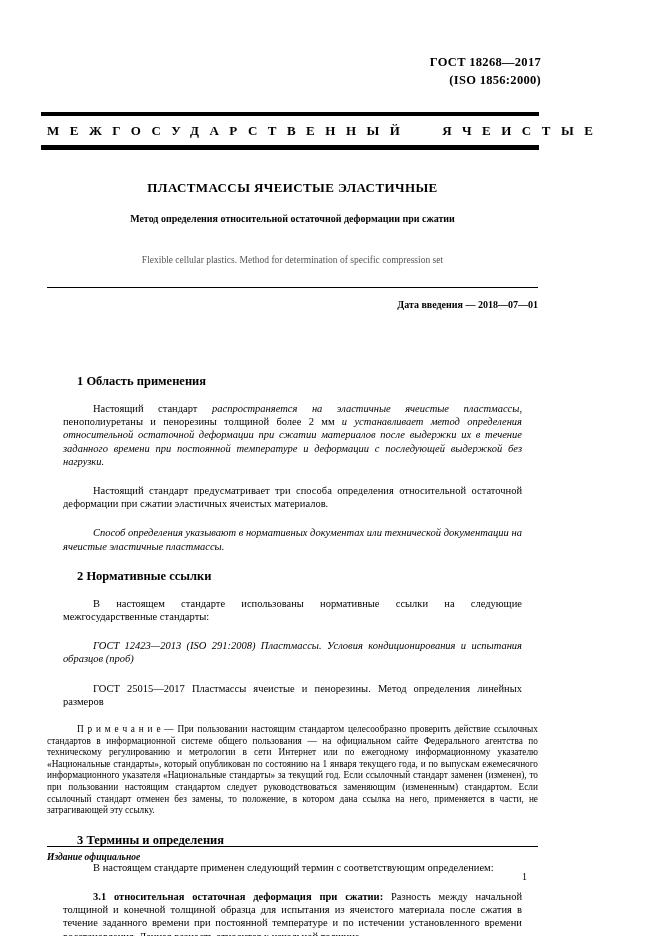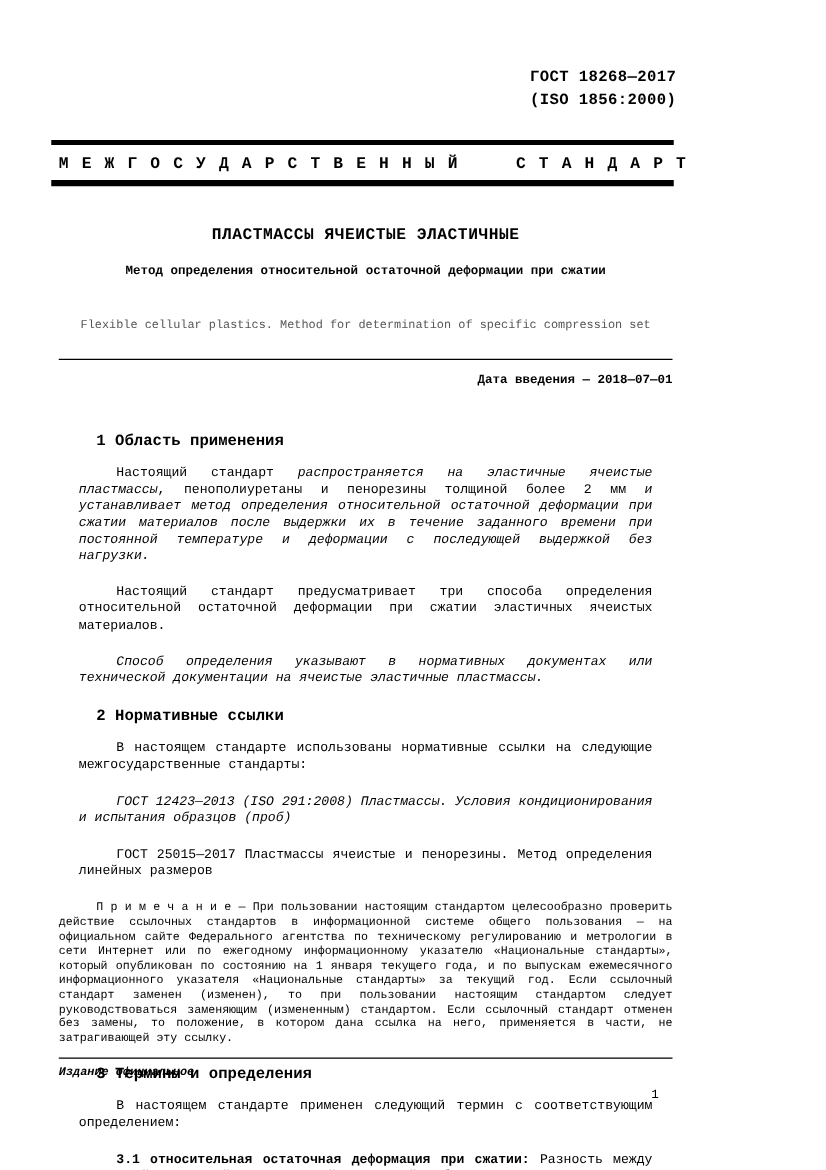--- a/index.html
+++ b/index.html
@@ -2,21 +2,21 @@
 <html lang="ru"><head>
 <meta charset="utf-8">
 <style>
   * { box-sizing: border-box; }
   html, body { margin: 0; padding: 0; background: #ffffff; }
   .page {
     position: relative;
     width: 607px;
     height: 936px;
     background: #ffffff;
-    font-family: Liberation Mono, monospace;
+    font-family: Liberation Serif, serif;
     color: #000;
     overflow: hidden;
   }
   
   .doc-id {
     position: absolute;
     top: 53px;
     right: 66px;
     text-align: right;
     font-weight: bold;
@@ -74,21 +74,21 @@
     margin-top: 11px;
     text-align: right;
     font-weight: bold;
     font-size: 10px;
   }
   .section-heading {
     margin: 16px 0 0 30px;
     font-size: 12.5px;
     font-weight: bold;
   }
-  .section-heading.first { margin-top: 36px; }
+  .section-heading.first { margin-top: 64px; }
   .para {
     margin: 16px;
     font-size: 10.5px;
     line-height: 13.2px;
     text-align: justify;
     text-indent: 30px;
   }
   .para.after-heading { margin-top: 13px; }
   .it { font-style: italic; }
   .b { font-weight: bold; }
@@ -129,21 +129,21 @@
 
 <div class="page">
 
   <div class="doc-id">
     <div>ГОСТ  18268—2017</div>
     <div>(ISO 1856:2000)</div>
   </div>
 
   <div class="band">
     <div class="band-rule-top"></div>
-    <div class="band-title">МЕЖГОСУДАРСТВЕННЫЙ СТАНДАРТ</div>
+    <div class="band-title">МЕЖГОСУДАРСТВЕННЫЙ ЯЧЕИСТЫЕ</div>
     <div class="band-rule-bottom"></div>
   </div>
 
   <div class="main">
 
     <h1 class="doc-title">ПЛАСТМАССЫ ЯЧЕИСТЫЕ ЭЛАСТИЧНЫЕ</h1>
     <h2 class="doc-subtitle">Метод определения относительной остаточной деформации при сжатии</h2>
     <div class="doc-subtitle-en">Flexible cellular plastics. Method for determination of specific compression set</div>
 
     <hr class="title-rule">

